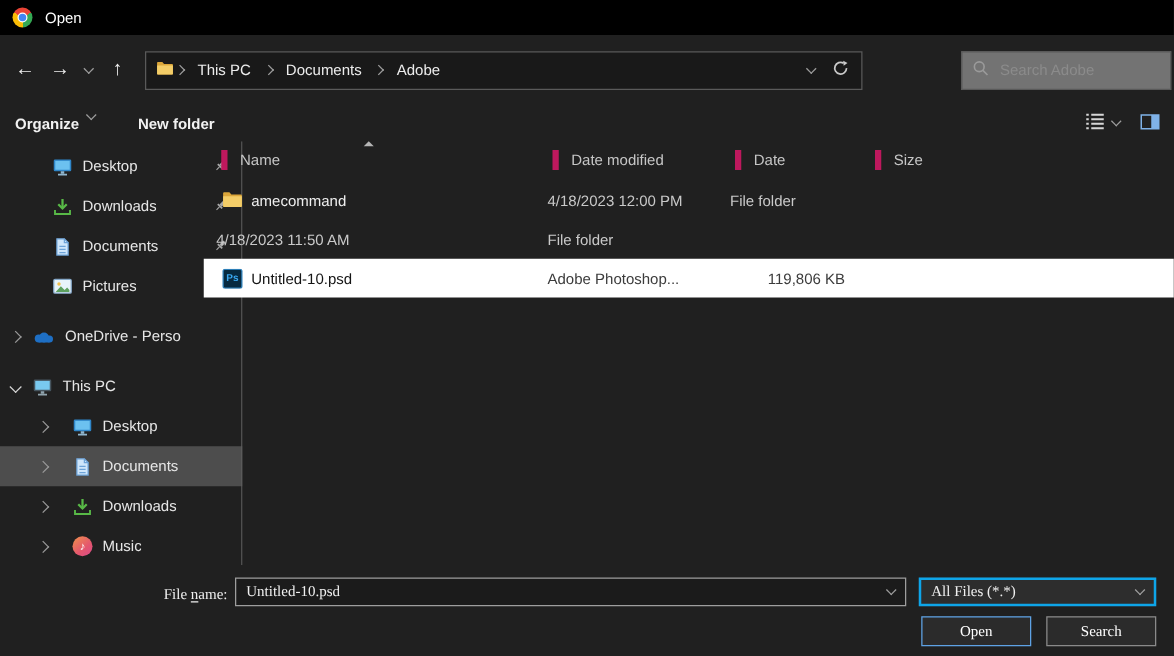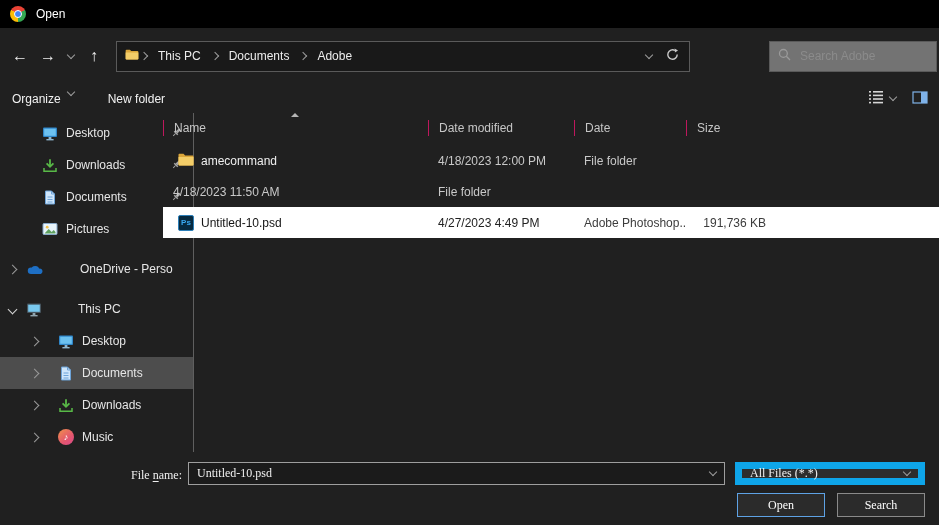--- a/index.html
+++ b/index.html
@@ -26,52 +26,52 @@
   .crumb{padding:0 9px;height:100%;display:flex;align-items:center;color:#ececec;white-space:nowrap;}
   .addr-sep{margin:0 2px;}
   .addr-right{margin-left:auto;display:flex;align-items:center;gap:14px;padding-right:4px;}
   .searchbar{margin-left:auto;margin-right:35px;width:168px;height:31px;background:#737373;border:1px solid #5a5a5a;
              box-sizing:border-box;display:flex;align-items:center;gap:7px;padding:0 8px;}
   .searchbar input{flex:1;min-width:0;background:transparent;border:none;outline:none;color:#e8e8e8;font:inherit;}
   .searchbar input::placeholder{color:#8b8b8b;}
 
   
   .commandbar{position:absolute;top:84px;left:0;right:0;height:29px;display:flex;align-items:center;padding:0 12px;}
-  .cmd-item{display:flex;gap:7px;margin-right:34px;color:#f2f2f2;}
+  .cmd-item{display:flex;gap:7px;margin-right:34px;color:#f2f2f2;font-weight:bold;}
   .cmd-right{margin-left:auto;display:flex;align-items:center;gap:16px;}
   .viewgroup{display:flex;align-items:center;gap:6px;}
   .help{width:16px;height:16px;border-radius:50%;background:#2f7fd6;color:#fff;font-size:11px;font-weight:bold;
         display:flex;align-items:center;justify-content:center;}
 
   
   .sidebar{position:absolute;top:113px;left:0;width:194px;bottom:73px;overflow:hidden;}
   .sidebar::after{content:"";position:absolute;top:0;bottom:0;right:0;width:1px;background:#5f5f5f;}
   .sb-item{height:32px;display:flex;align-items:center;position:relative;color:#e6e6e6;}
   .sb-item:first-child{margin-top:4px;}
-  .mt8{margin-top:8px;gap:28px;}
+  .mt8{margin-top:8px;}
   .sb-item .icn{margin-right:8px;display:flex;align-items:center;}
   .sb-label{white-space:nowrap;overflow:hidden;}
   .qa{padding-left:42px;}
   .qa .pin{position:absolute;right:12px;top:10px;}
   .root{padding-left:26px;}
   .child{padding-left:58px;}
   .tw{position:absolute;top:13px;width:6px;height:6px;border-right:1.3px solid #9a9a9a;border-bottom:1.3px solid #9a9a9a;}
   .root .tw{left:9px;}
   .child .tw{left:31px;}
   .tw.collapsed{transform:rotate(-45deg);}
   .tw.expanded{transform:rotate(45deg);border-color:#d5d5d5;}
   .sb-item.selected{background:#4d4d4d;}
   .music{width:16px;height:16px;border-radius:50%;background:linear-gradient(140deg,#ef8d4e 5%,#e4566e 60%,#d94b8a);
          color:#fff;font-size:9px;display:flex;align-items:center;justify-content:center;}
 
   
   .filearea{position:absolute;top:113px;left:163px;right:0;bottom:73px;}
   .fl-header{display:grid;grid-template-columns:265px 146px 112px 90px;height:26px;align-items:center;
              margin-top:2px;color:#c6c6c6;position:relative;}
-  .fl-header .col{padding-left:10px;height:16px;line-height:16px;border-left:1px solid #be185d;}
+  .fl-header .col{padding-left:10px;height:16px;line-height:16px;border-left:5px solid #be185d;margin-left:14px;}
   .fl-header .col:first-child{border-left:none;padding-left:24px;}
   .sortcaret{position:absolute;left:128px;top:-2px;width:0;height:0;
              border-left:4px solid transparent;border-right:4px solid transparent;border-bottom:4px solid #b5b5b5;}
   .fl-rows{margin-top:4px;}
   .row{display:grid;grid-template-columns:265px 146px 112px 90px;height:31px;align-items:center;}
   .c-name{display:flex;align-items:center;gap:7px;padding-left:15px;color:#efefef;white-space:nowrap;overflow:hidden;}
   .c-date,.c-type{padding-left:10px;color:#c9c9c9;white-space:nowrap;overflow:hidden;}
   .c-size{text-align:right;padding-right:10px;color:#c9c9c9;}
   .row.selected{background:#ffffff;}
   .row.selected .c-name{color:#141414;}
@@ -81,21 +81,21 @@
        font-size:8px;font-weight:bold;display:flex;align-items:center;justify-content:center;box-sizing:border-box;flex:none;}
 
   
   .footer{position:absolute;left:0;right:0;bottom:0;height:73px;font-family:Liberation Serif, serif;}
   .fn-label{position:absolute;left:0;top:16px;width:182px;text-align:right;color:#f0f0f0;}
   .fn-label u{text-underline-offset:2px;}
   .fn-combo{position:absolute;left:188px;top:10px;width:537px;height:23px;background:#1b1b1b;
             border:1px solid #9e9e9e;box-sizing:border-box;display:flex;align-items:center;}
   .fn-combo input{flex:1;min-width:0;background:transparent;border:none;outline:none;color:#f0f0f0;font:inherit;padding:0 8px;}
   .combo-chev{width:22px;display:flex;align-items:center;justify-content:center;}
-  .ft-combo{position:absolute;left:735px;top:10px;width:190px;height:23px;background:#2d2d2d;border:7px solid #0ea5e9;
+  .ft-combo{position:absolute;left:735px;top:10px;width:190px;height:23px;background:#2d2d2d;border:2px solid #0ea5e9;
             box-sizing:border-box;display:flex;align-items:center;padding-left:8px;color:#f0f0f0;}
   .ft-combo .lbl{flex:1;white-space:nowrap;overflow:hidden;}
   .btn{position:absolute;top:41px;width:88px;height:24px;background:#2b2b2b;border:1px solid #8a8a8a;color:#fff;
        box-sizing:border-box;display:flex;align-items:center;justify-content:center;font:inherit;}
   .btn.open{left:737px;border-color:#5ea2e5;}
   .btn.cancel{left:837px;}
 </style>
 </head>
 <body>
 
@@ -370,23 +370,22 @@
         <div class="c-date">4/18/2023 11:50 AM</div>
         <div class="c-type">File folder</div>
         <div class="c-size"></div>
       </div>
 
       <div class="row selected">
         <div class="c-name">
           <span class="psd">Ps</span>
           <span>Untitled-10.psd</span>
         </div>
-        <div class="c-date">4/27/2023 4:49 PM</div>
         <div class="c-type">Adobe Photoshop...</div>
-        <div class="c-size">191,736 KB</div>
+        <div class="c-size">119,806 KB</div>
       </div>
     </div>
   </div>
 
   <div class="footer">
     <div class="fn-label"><span>File </span><u>n</u><span>ame:</span></div>
 
     <div class="fn-combo">
       <input type="text" value="Untitled-10.psd" style="">
       <span class="combo-chev">

